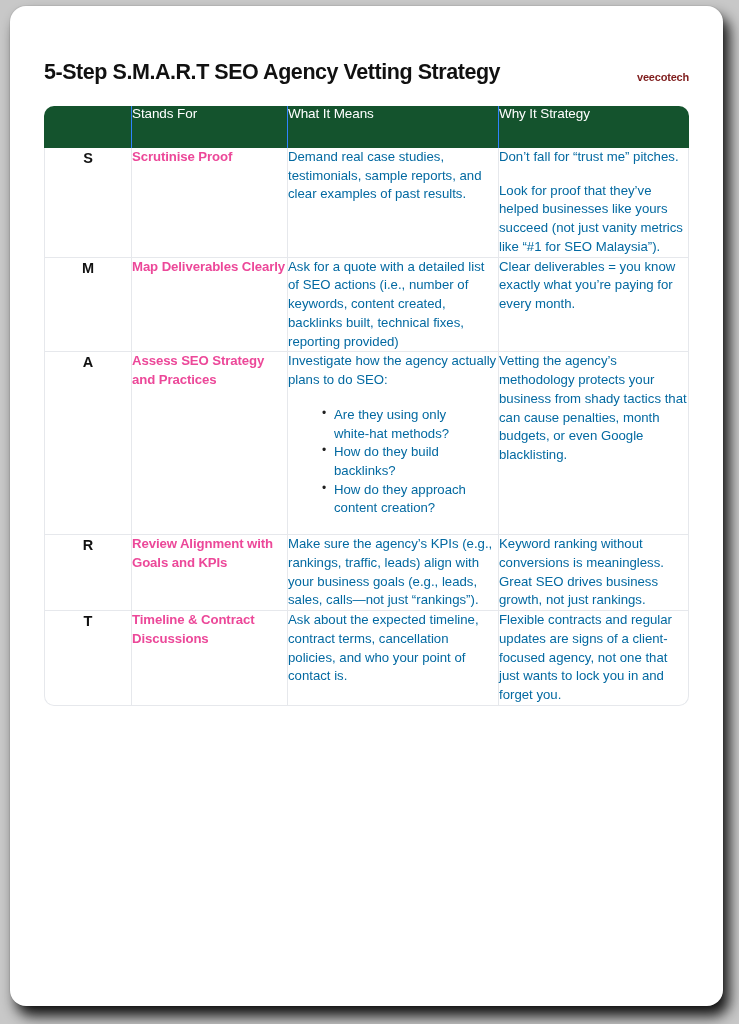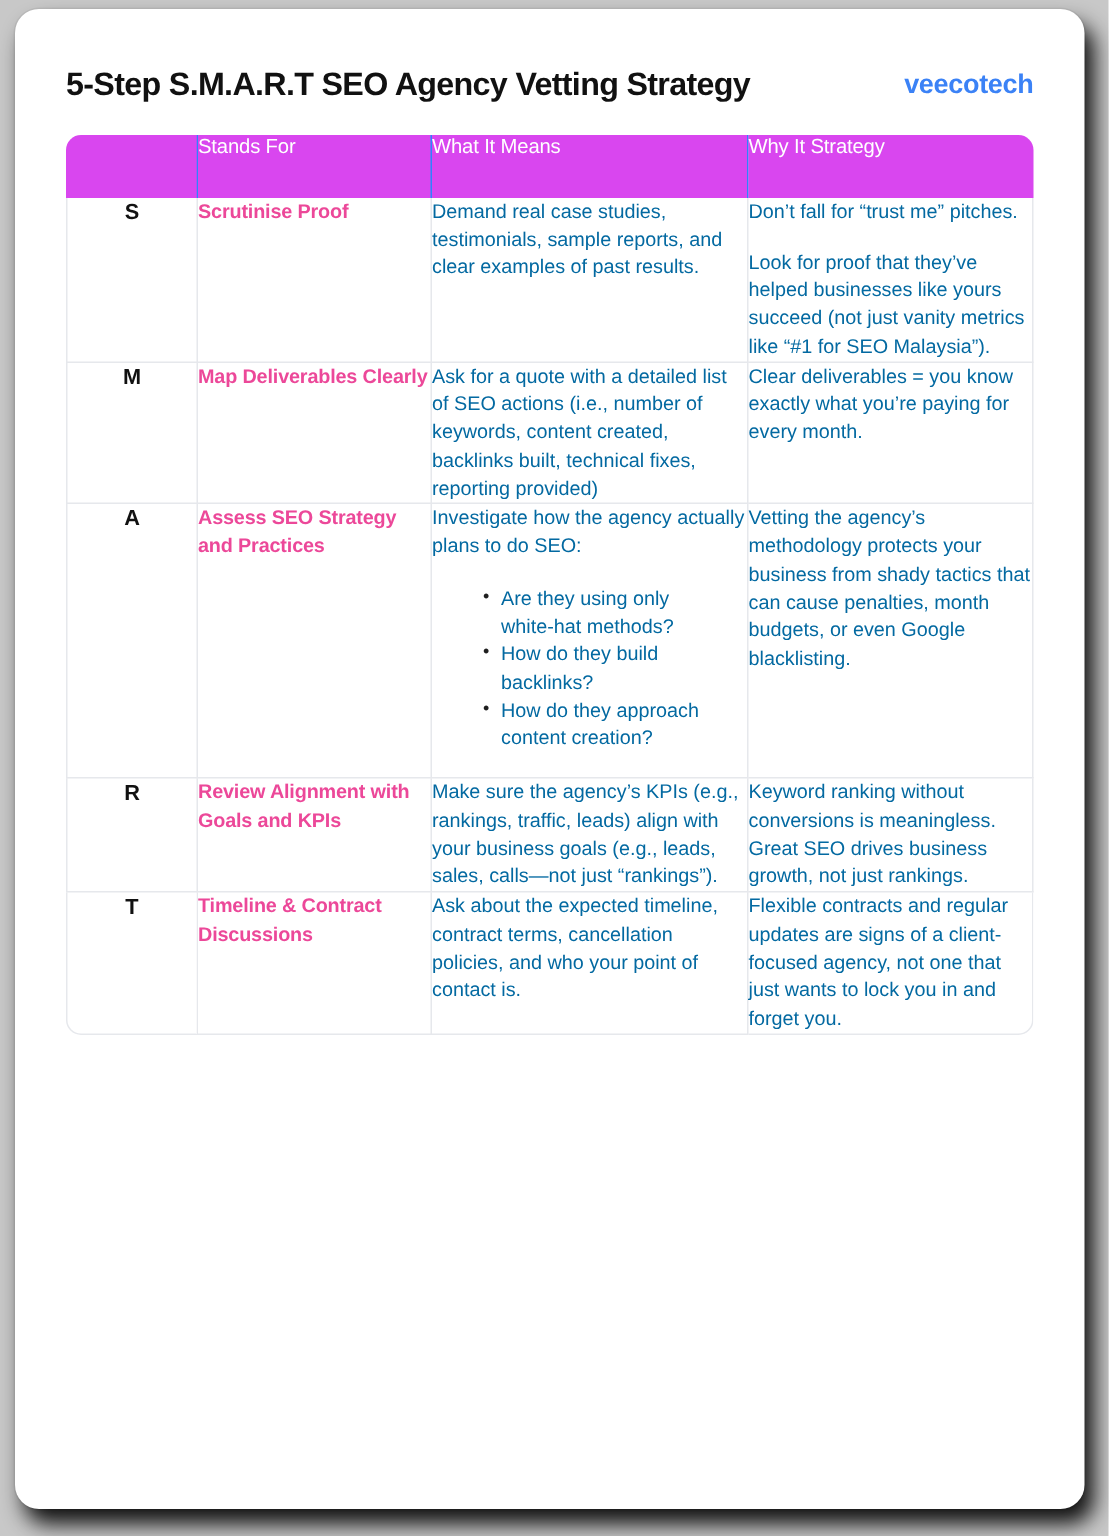--- a/index.html
+++ b/index.html
@@ -24,21 +24,21 @@
     top: 6px;
     width: 713px;
     height: 1000px;
     background: #ffffff;
     border-radius: 16px;
     box-shadow: 6px 10px 14px rgba(0,0,0,0.92), 0 0 0 1px rgba(0,0,0,0.05);
     overflow: hidden;
   }
   .card-inner {
     position: absolute;
-    left: 0; top: 0;
+    left: 0; top: 16px;
     width: 713px;
     height: 1000px;
     padding: 0;
   }
   .header-row {
     position: absolute;
     left: 34px;
     top: 38px;
     width: 645px;
     display: flex;
@@ -47,23 +47,23 @@
   }
   .page-title {
     font-size: 21.5px;
     font-weight: bold;
     letter-spacing: -0.45px;
     color: #111111;
     line-height: 1.15;
     white-space: nowrap;
   }
   .brand-logo {
-    font-size: 18px;
-    font-weight: bold;
-    color: #3b82f6;
+    font-size: 11px;
+    font-weight: bold;
+    color: #7f1d1d;
     letter-spacing: -0.2px;
     white-space: nowrap;
     align-self: flex-end;
     position: relative;
     top: -2px;
   }
 
   
   .table-wrap {
     position: absolute;
@@ -76,21 +76,21 @@
     border-collapse: separate;
     border-spacing: 0;
     table-layout: fixed;
   }
   table.smart-table th,
   table.smart-table td {
     vertical-align: top;
     padding: 0;
   }
   thead th {
-    background: #d946ef;
+    background: #14532d;
     color: #ffffff;
     font-size: 13.5px;
     font-weight: normal;
     letter-spacing: -0.1px;
     text-align: left;
     height: 42px;
     padding: 12px 0 0 14px;
     box-sizing: border-box;
     border-right: 1px solid #2f83fd;
   }

